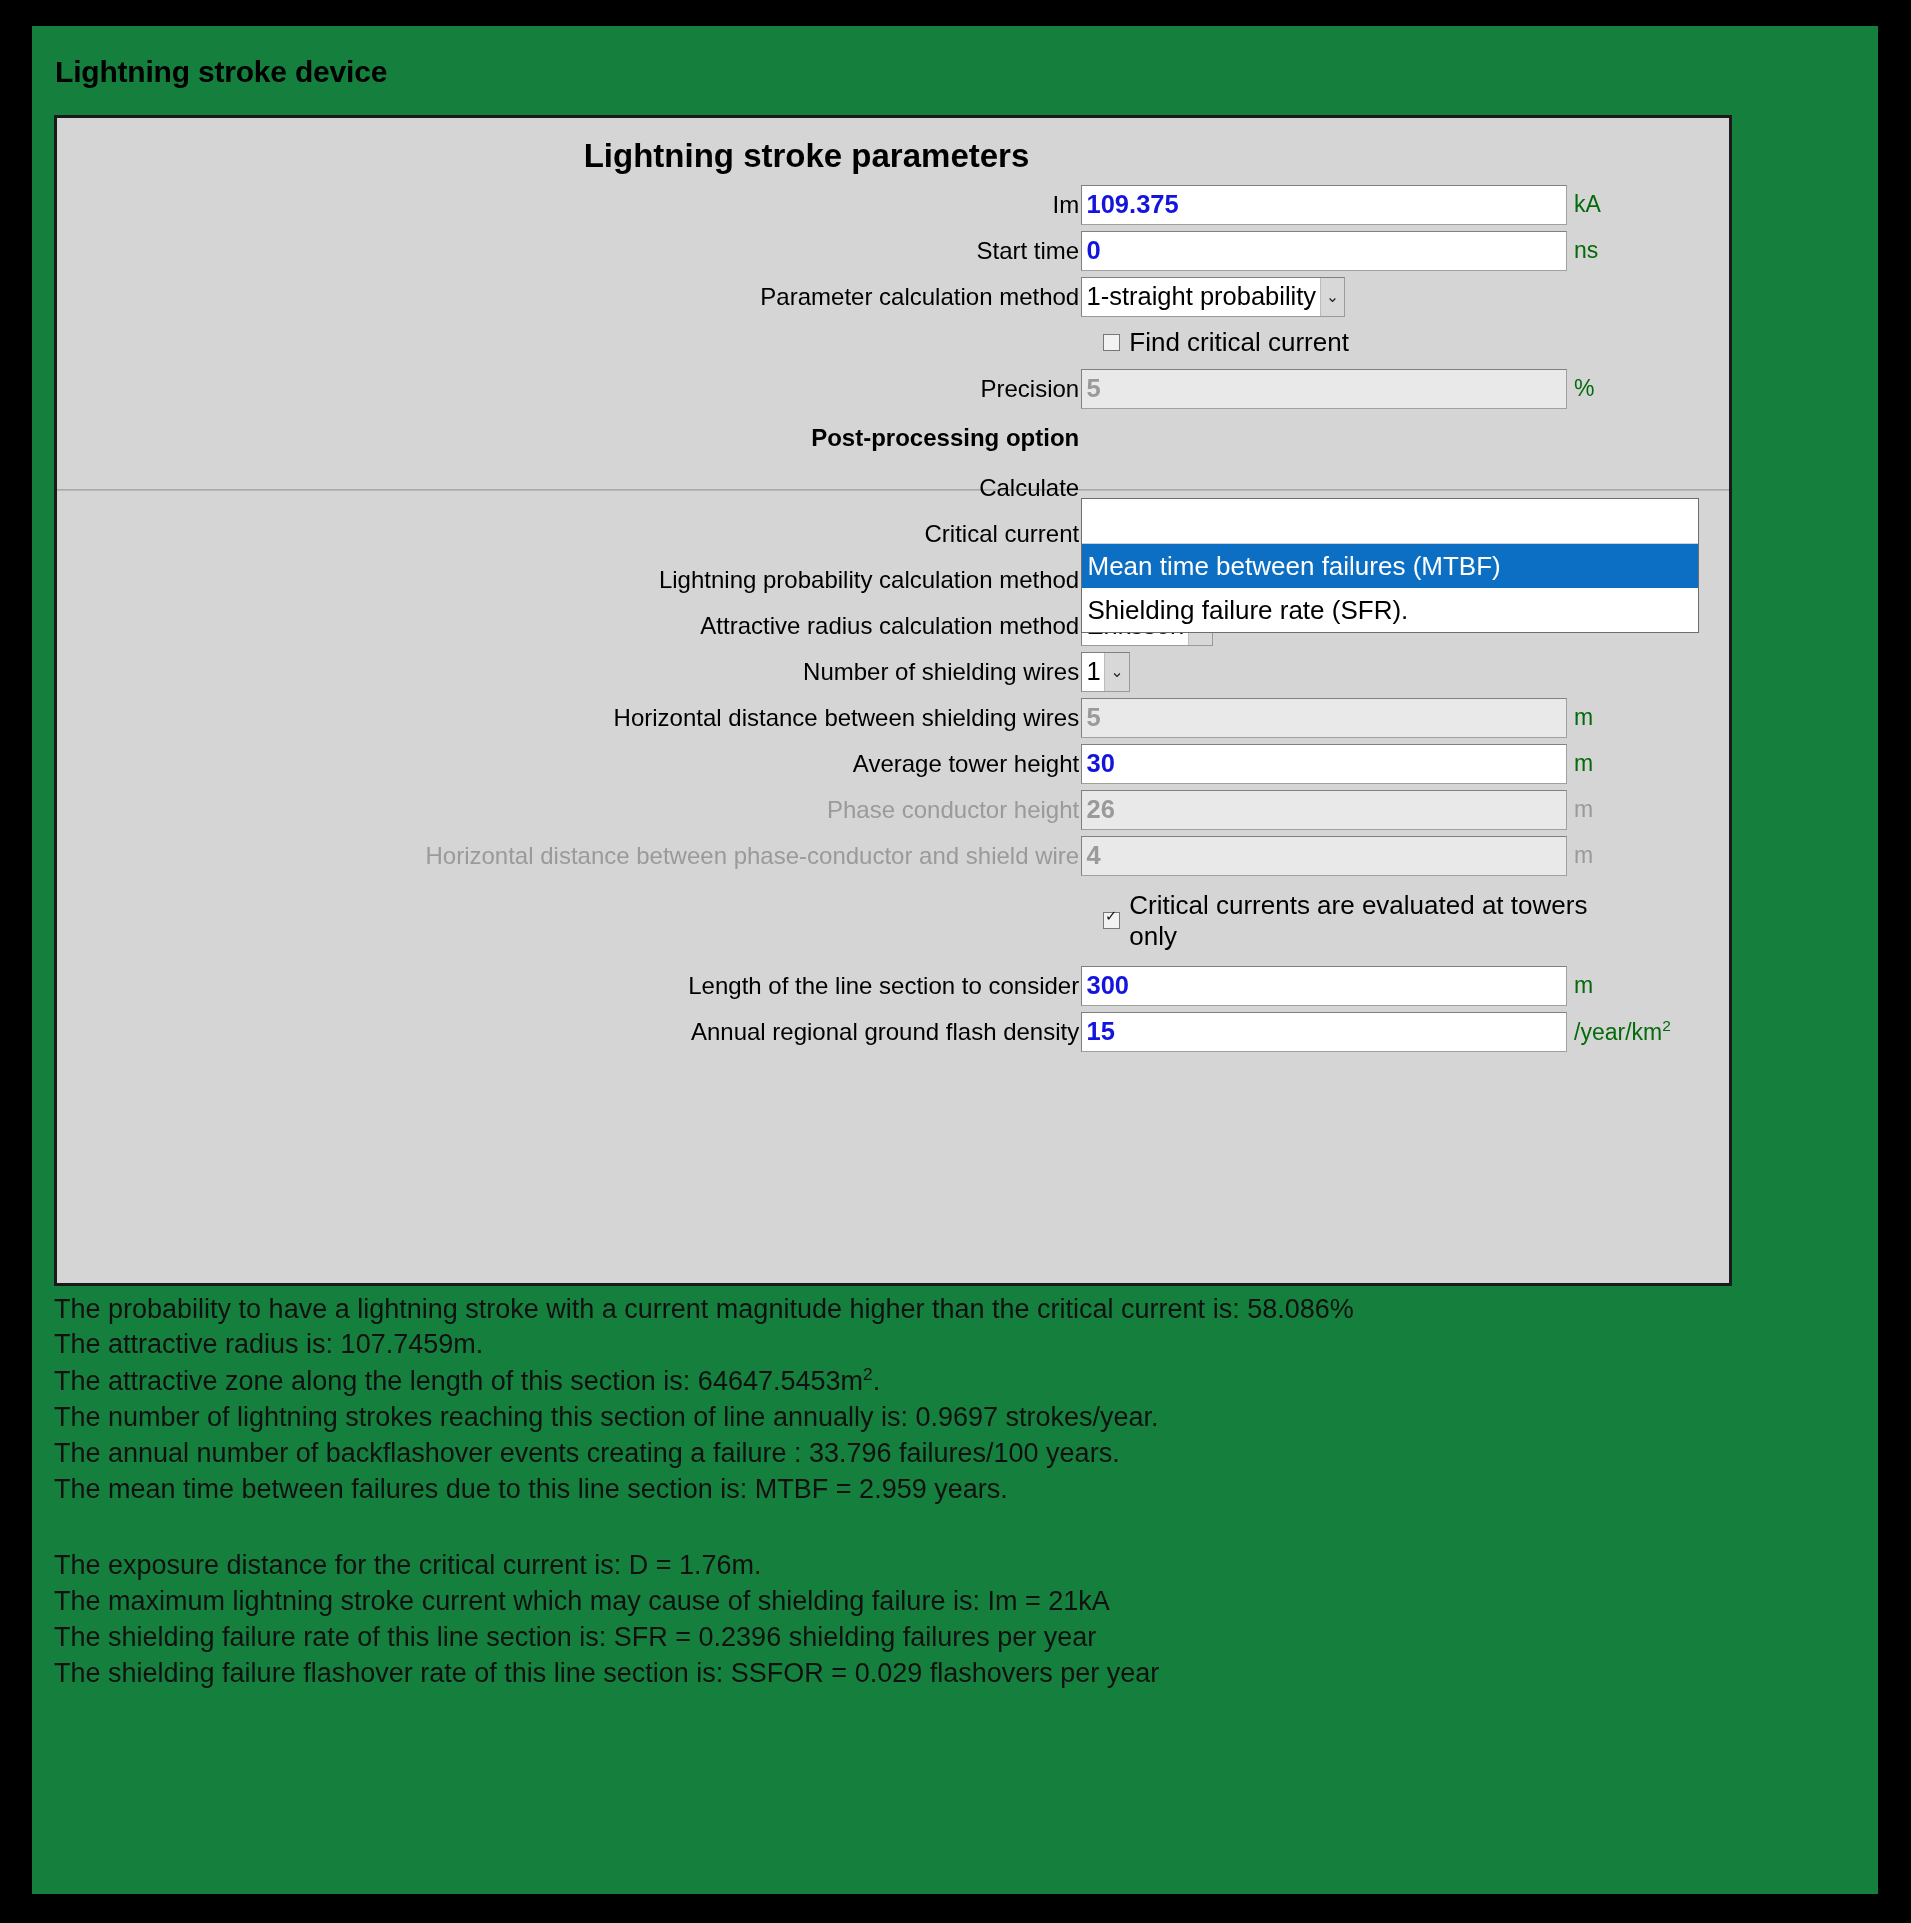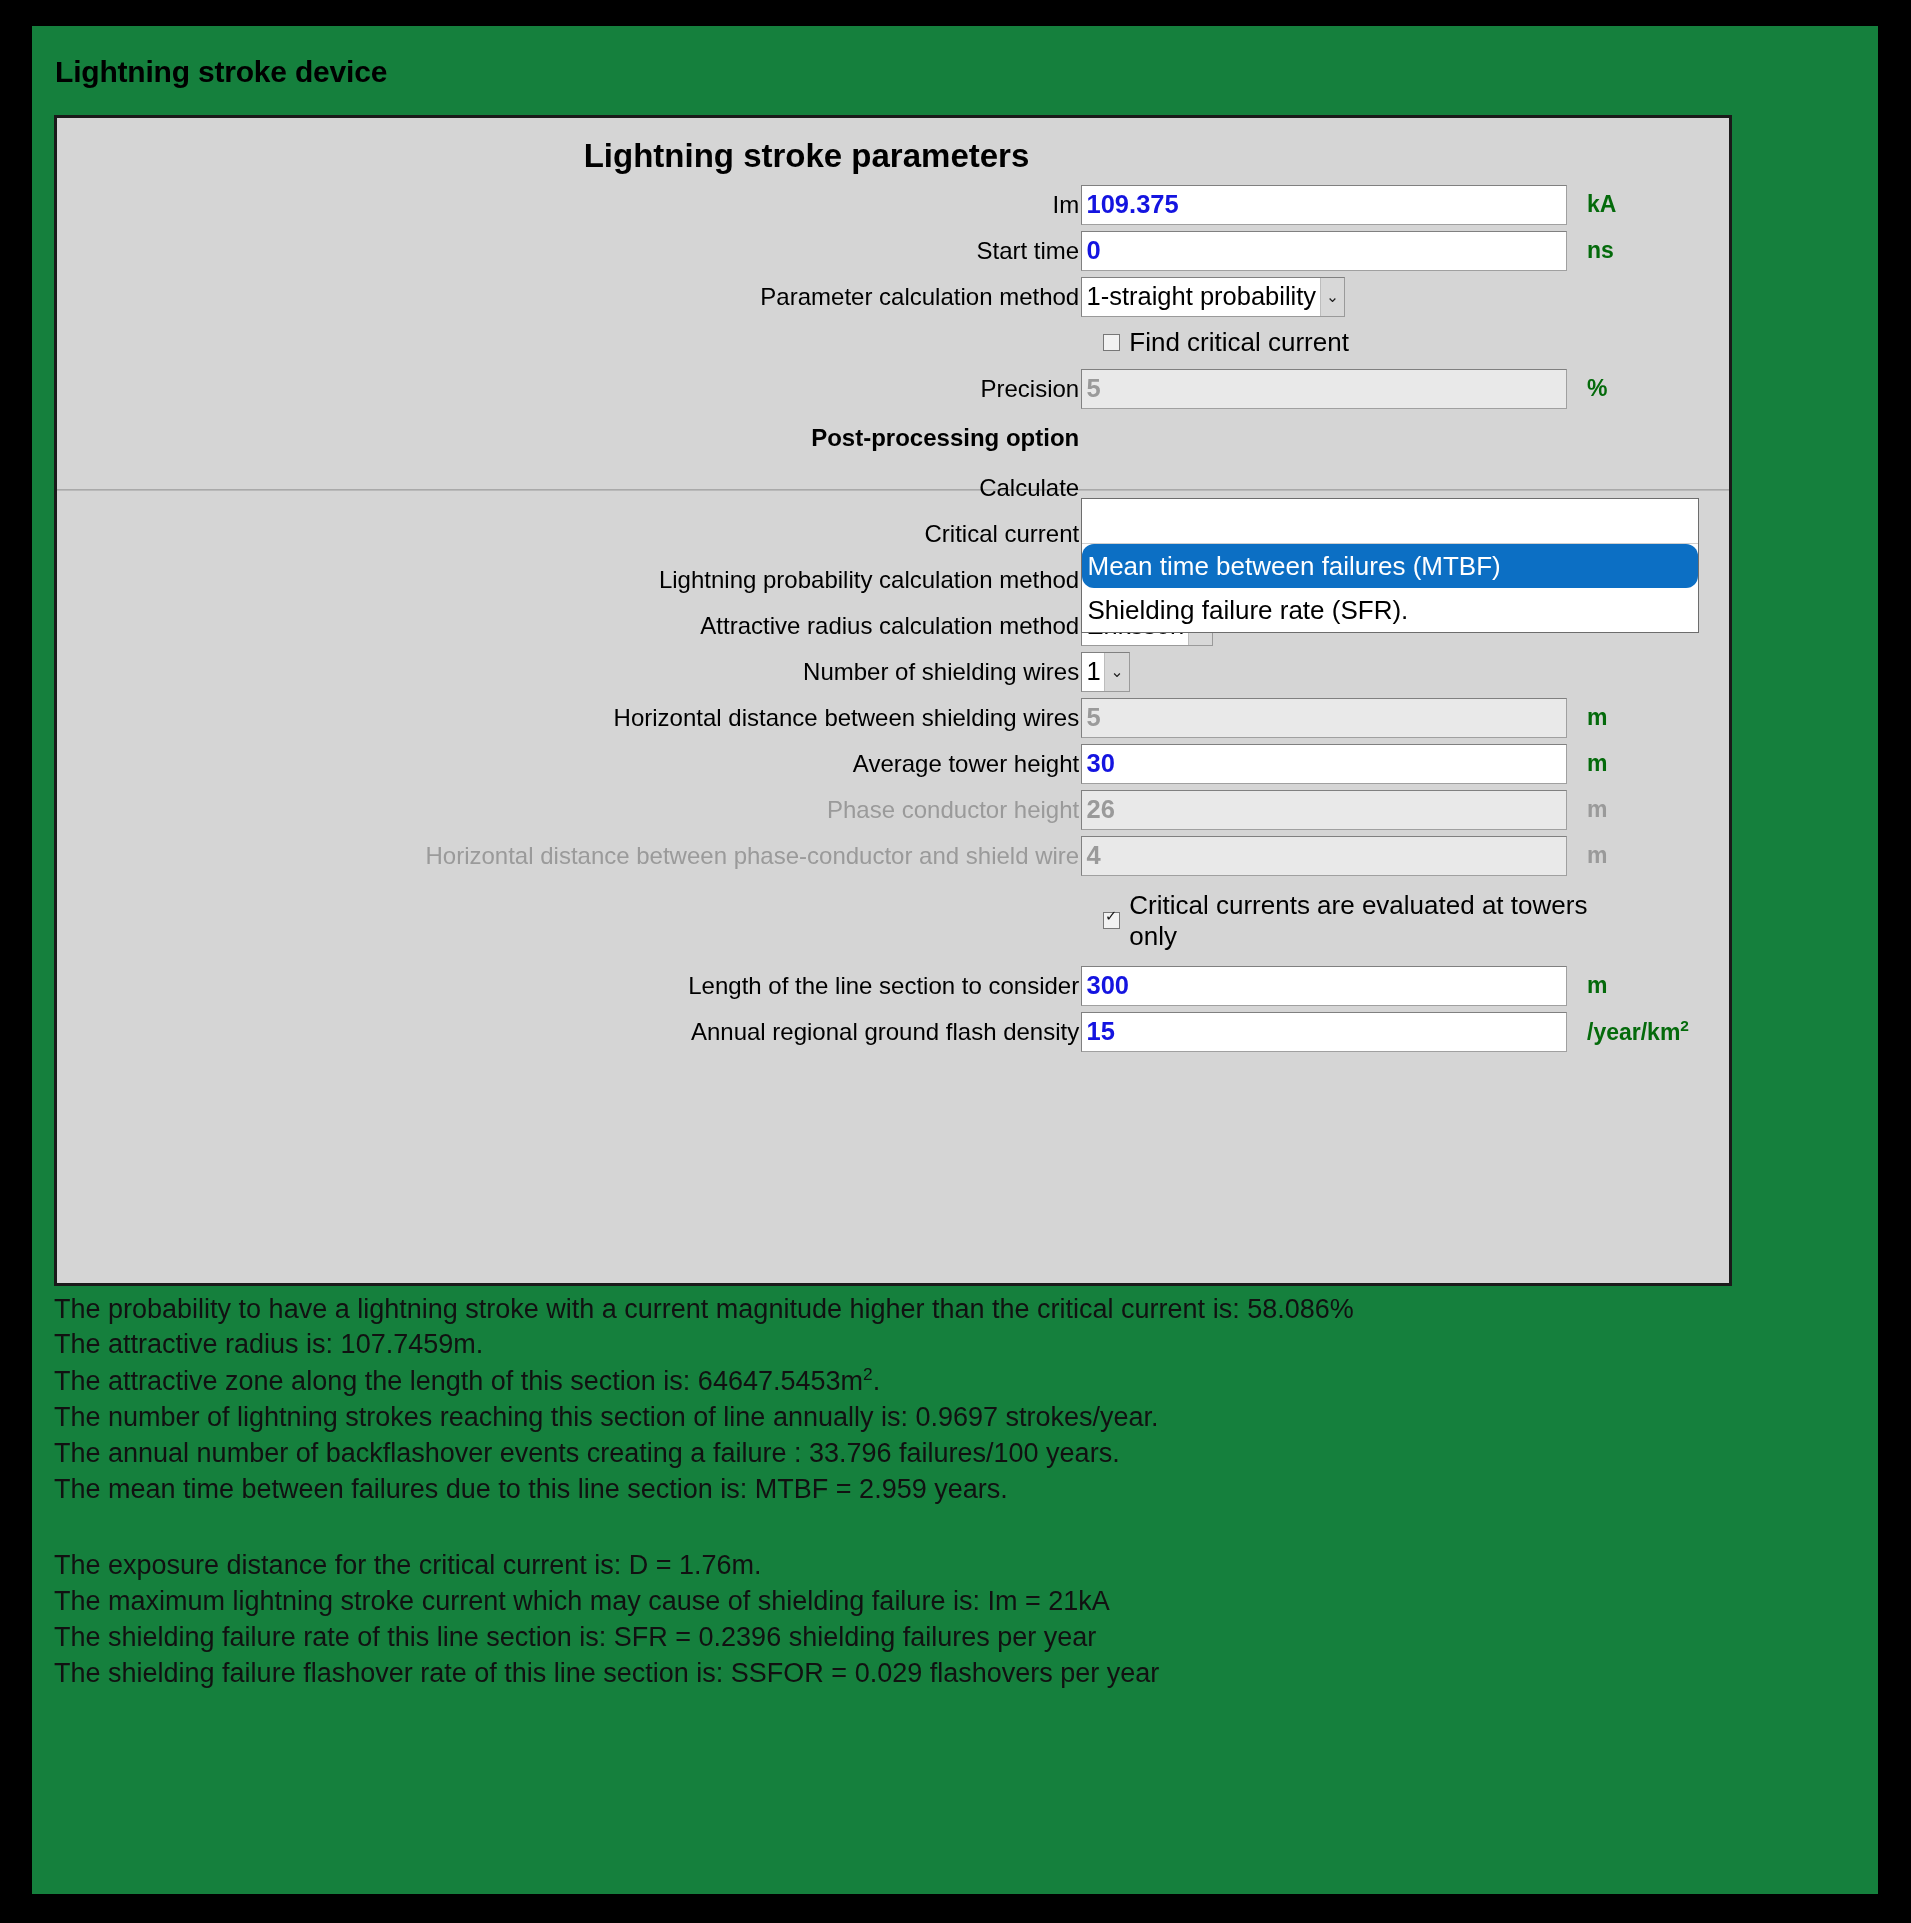--- a/index.html
+++ b/index.html
@@ -76,23 +76,23 @@
   }
   .row .label.disabled {
     color: #9a9a9a;
   }
   .row .field {
     position: relative;
     flex: none;
   }
   .row .unit {
     font-size: 23px;
-    font-weight: bold;
+    font-weight: normal;
     color: #046a0b;
-    padding-left: 20px;
+    padding-left: 7px;
     white-space: nowrap;
   }
   .unit sup { font-size: 15.5px; }
 
   
   .txt {
     width: 486px;
     height: 40px;
     background: #ffffff;
     border: 0.9px solid #a0a0a0;
@@ -192,21 +192,20 @@
     font-size: 26px;
     color: #000;
     height: 44px;
     line-height: 44px;
     padding-left: 5.5px;
     white-space: nowrap;
   }
   .dd-item.selected {
     background: #0c6fc4;
     color: #ffffff;
-    border-radius: 12px;
   }
 
   
   .results {
     position: absolute;
     left: 22px;
     top: 1266px;
     width: 1818px;
     font-size: 27px;
     color: #111;

